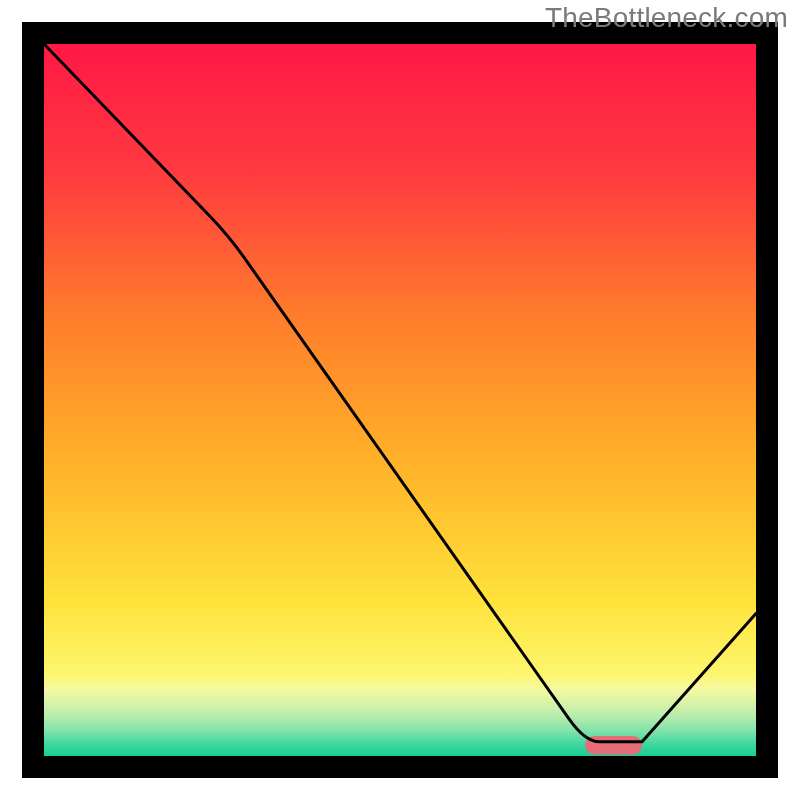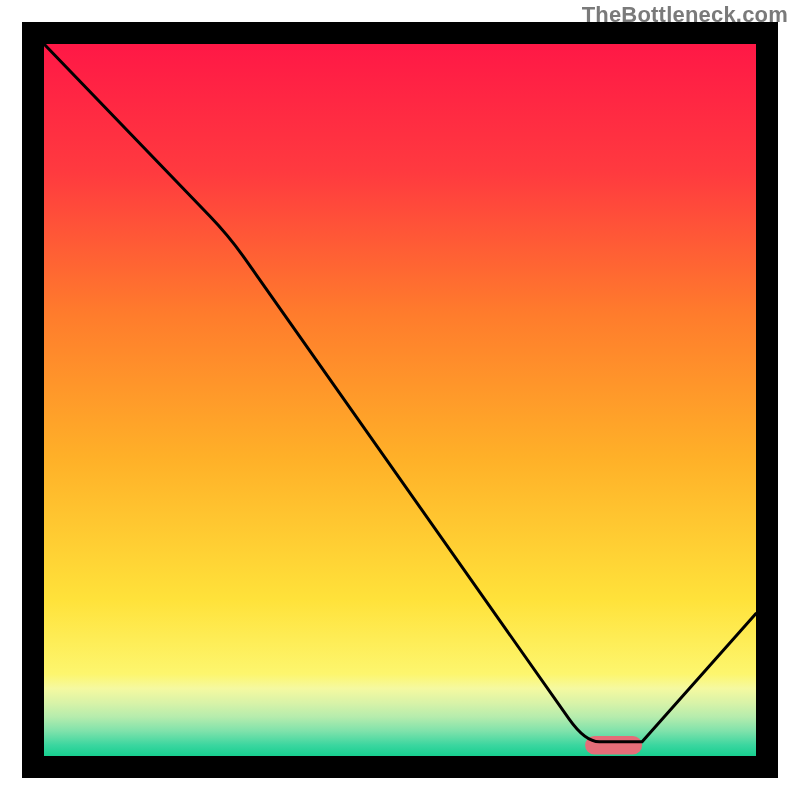--- a/index.html
+++ b/index.html
@@ -12,22 +12,22 @@
   }
   .stage {
     position: relative;
     width: 800px;
     height: 800px;
   }
   .watermark {
     position: absolute;
     top: 2px;
     right: 12px;
-    font-size: 22px;
-    font-weight: 700;
+    font-size: 28px;
+    font-weight: 400;
     color: #7a7a7a;
     letter-spacing: 0.2px;
     pointer-events: none;
   }
   svg {
     display: block;
   }
 </style>
 </head>
 <body>

